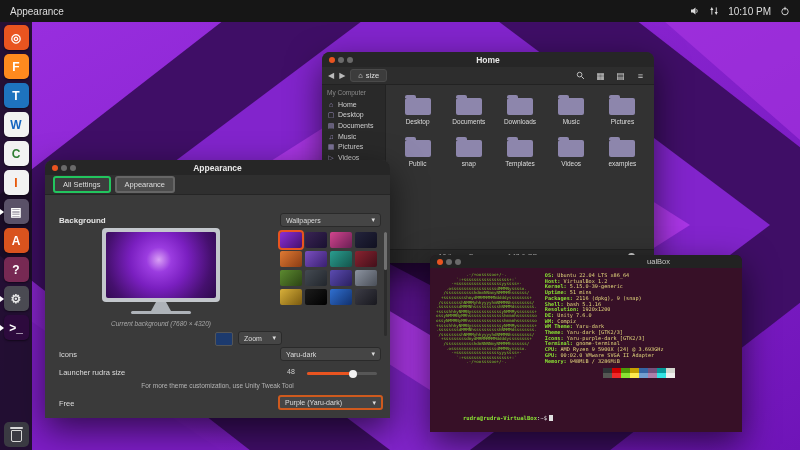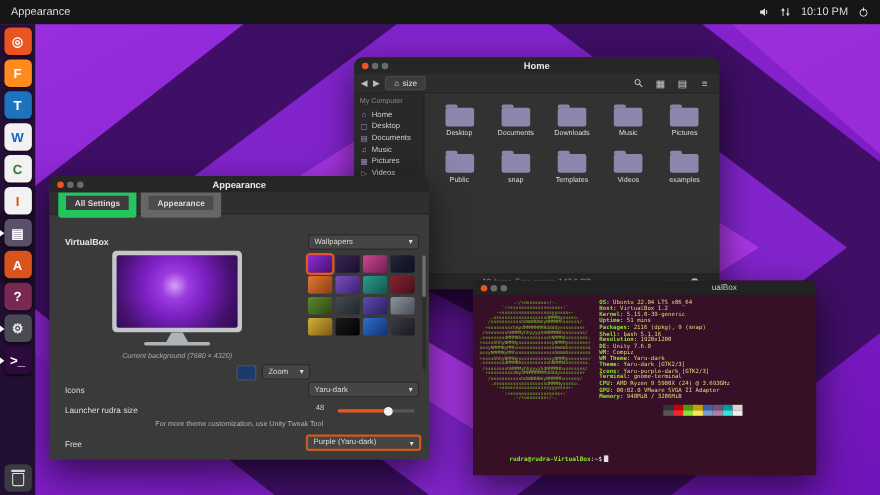--- a/index.html
+++ b/index.html
@@ -57,21 +57,21 @@
   .folder-icon::before{content:"";position:absolute;top:-3px;left:0;width:11px;height:3px;background:#8d86ac;border-radius:2px 2px 0 0;}
   .folder-label{font-size:6.5px;color:#ddd;}
   .files-status{height:13px;background:#2a2a2a;border-top:1px solid #222;display:flex;align-items:center;position:relative;}
   .status-text{position:absolute;left:0;right:0;text-align:center;font-size:7px;color:#b8b8b8;}
   .zoom-slider{position:absolute;right:8px;top:5px;width:44px;height:2px;background:#5a5a5a;border-radius:2px;cursor:pointer;}
   .zoom-slider .knob{position:absolute;left:26px;top:-2.5px;width:7px;height:7px;border-radius:50%;background:#cfcfcf;}
 
   
   .appearance-window{left:45px;top:160px;width:345px;height:258px;background:#3a3a3a;z-index:4;color:#ddd;}
   .app-nav{height:20px;background:#2f2f2f;border-bottom:1px solid #252525;display:flex;align-items:center;gap:4px;padding:0 8px;box-sizing:border-box;}
-  .nav-btn{background:#3d3d3d;border:7px solid #22c55e;border-radius:3px;padding:2px 8px;font-size:7.5px;color:#ddd;cursor:pointer;font-weight:bold;}
+  .nav-btn{background:#3d3d3d;border:2px solid #22c55e;border-radius:3px;padding:2px 8px;font-size:7.5px;color:#ddd;cursor:pointer;}
   .nav-btn.active{background:#4c4c4c;border-color:#666;}
   .app-tabs{height:15px;display:flex;gap:2px;padding:2px 10px 0;box-sizing:border-box;border-bottom:1px solid #2c2c2c;}
   .tab{font-size:7.5px;color:#bbb;padding:1px 10px;border-radius:3px 3px 0 0;cursor:pointer;}
   .tab.active{background:#4a4a4a;color:#f0f0f0;}
   .app-content{position:absolute;left:0;right:0;top:50px;bottom:0;}
   .section-label{position:absolute;left:14px;top:6px;font-size:8px;font-weight:bold;color:#e6e6e6;}
   .monitor{position:absolute;left:57px;top:18px;width:118px;height:74px;background:#c3c7cc;border-radius:4px;padding:4px;box-sizing:border-box;}
   .monitor-screen{width:100%;height:100%;border-radius:2px;
     background:radial-gradient(circle at 48% 42%, #d9a0f5 0%, #9b3ce0 18%, #7a1fc0 42%, #45106e 76%, #2e0a4c 100%);}
   .monitor-stand{position:absolute;left:106px;top:92px;width:20px;height:9px;background:#aeb3b9;clip-path:polygon(25% 0,75% 0,100% 100%,0 100%);}
@@ -412,21 +412,21 @@
         <span class="dot plain"></span>
         <span class="dot plain"></span>
       </div>
       <span class="win-title">Appearance</span>
     </div>
     <div class="app-nav">
       <span class="nav-btn">All Settings</span>
       <span class="nav-btn active">Appearance</span>
     </div>
     <div class="app-content">
-      <span class="section-label">VirtualBox</span>
+      <span class="section-label">Background</span>
 
       <div class="monitor">
         <div class="monitor-screen"></div>
       </div>
       <div class="monitor-stand"></div>
       <div class="monitor-base"></div>
       <div class="bg-caption">Current background (7680 × 4320)</div>
 
       <div class="zoom-swatch"></div>
       <div class="zoom-btn">

